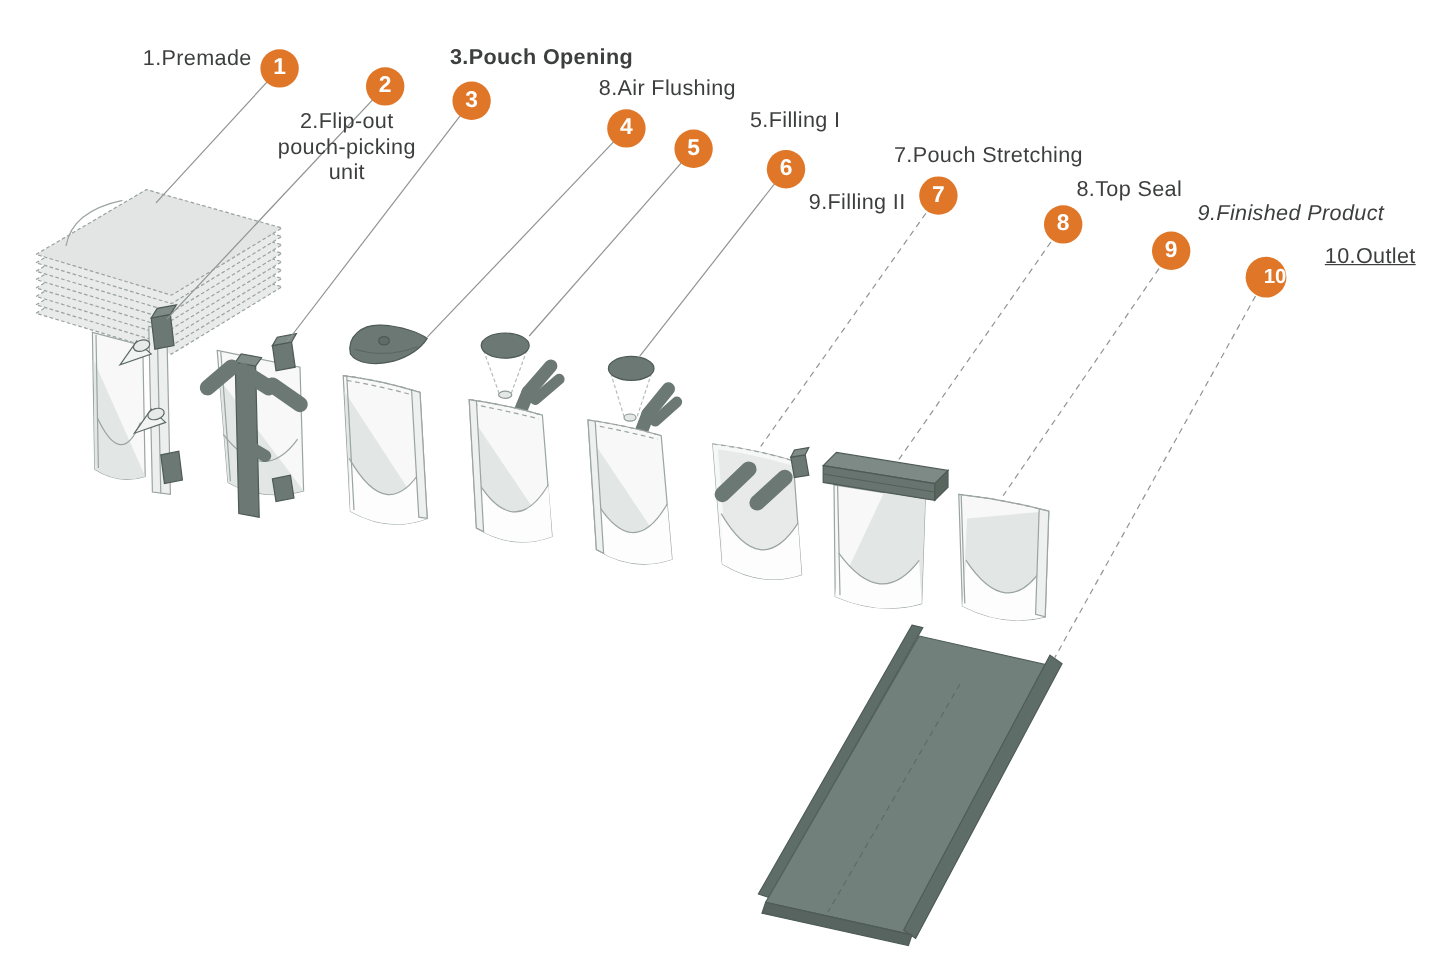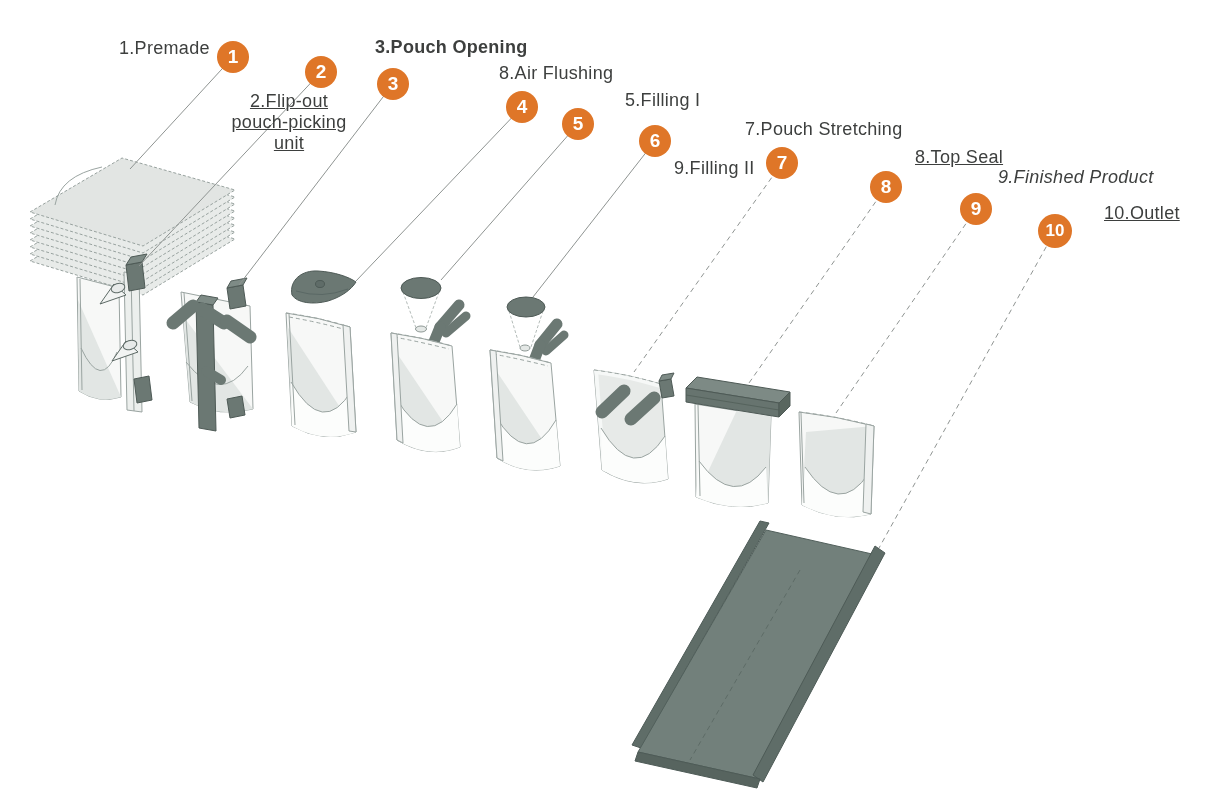--- a/index.html
+++ b/index.html
@@ -5,21 +5,21 @@
   html,body{margin:0;padding:0;background:#ffffff;}
   .canvas{
     position:relative;width:1205px;height:799px;background:#ffffff;overflow:hidden;
     font-family:"Liberation Sans", sans-serif;
   }
   .diagram-svg{position:absolute;left:0;top:0;}
   .step-label{
     position:absolute;color:#3d3f3e;font-size:18px;line-height:21px;
     letter-spacing:.3px;white-space:nowrap;margin-left:28px;
   }
-  .step-label.multiline{white-space:normal;text-align:center;text-decoration:underline;}
+  .step-label.multiline{white-space:normal;text-align:center;}
   .badge{
     position:absolute;width:32px;height:32px;border-radius:50%;
     background:#df7628;color:#ffffff;display:flex;align-items:center;justify-content:center;
     font-size:19px;font-weight:bold;
   }
   .badge.wide{width:34px;height:34px;font-size:17px;}
   .leader{stroke:#8f9492;stroke-width:1;fill:none;}
   .leader.dashed{stroke-dasharray:5 4;}
   .outline{stroke:#9aa4a1;stroke-width:1;fill:none;}
 </style>
@@ -208,28 +208,28 @@
     </div>
 <div class="badge" style="left:766px;top:147px;">
       <span>7</span>
     </div>
 <div class="badge" style="left:870px;top:171px;">
       <span>8</span>
     </div>
 <div class="badge" style="left:960px;top:193px;">
       <span>9</span>
     </div>
-<div class="badge wide" style="left:1038px;top:214px;">
+<div class="badge wide" style="left:1038px;top:214px;justify-content:flex-end;">
       <span>10</span>
     </div>
 
 <div class="step-label" style="left:91px;top:38px;">1.Premade</div>
 <div class="step-label multiline" style="left:199px;top:91px;width:124px;">2.Flip-out pouch-picking unit</div>
 <div class="step-label" style="left:347px;top:37px;font-weight:bold;">3.Pouch Opening</div>
 <div class="step-label" style="left:471px;top:63px;">8.Air Flushing</div>
 <div class="step-label" style="left:597px;top:90px;">5.Filling I</div>
 <div class="step-label" style="left:646px;top:158px;">9.Filling II</div>
 <div class="step-label" style="left:717px;top:119px;text-align:right;">7.Pouch Stretching</div>
-<div class="step-label" style="left:887px;top:147px;text-decoration:underline;">8.Top Seal</div>
+<div class="step-label" style="left:869px;top:147px;">8.Top Seal</div>
 <div class="step-label" style="left:970px;top:167px;font-style:italic;">9.Finished Product</div>
 <div class="step-label" style="left:1076px;top:203px;text-decoration:underline;">10.Outlet</div>
 
 </div>
 
 </body></html>

